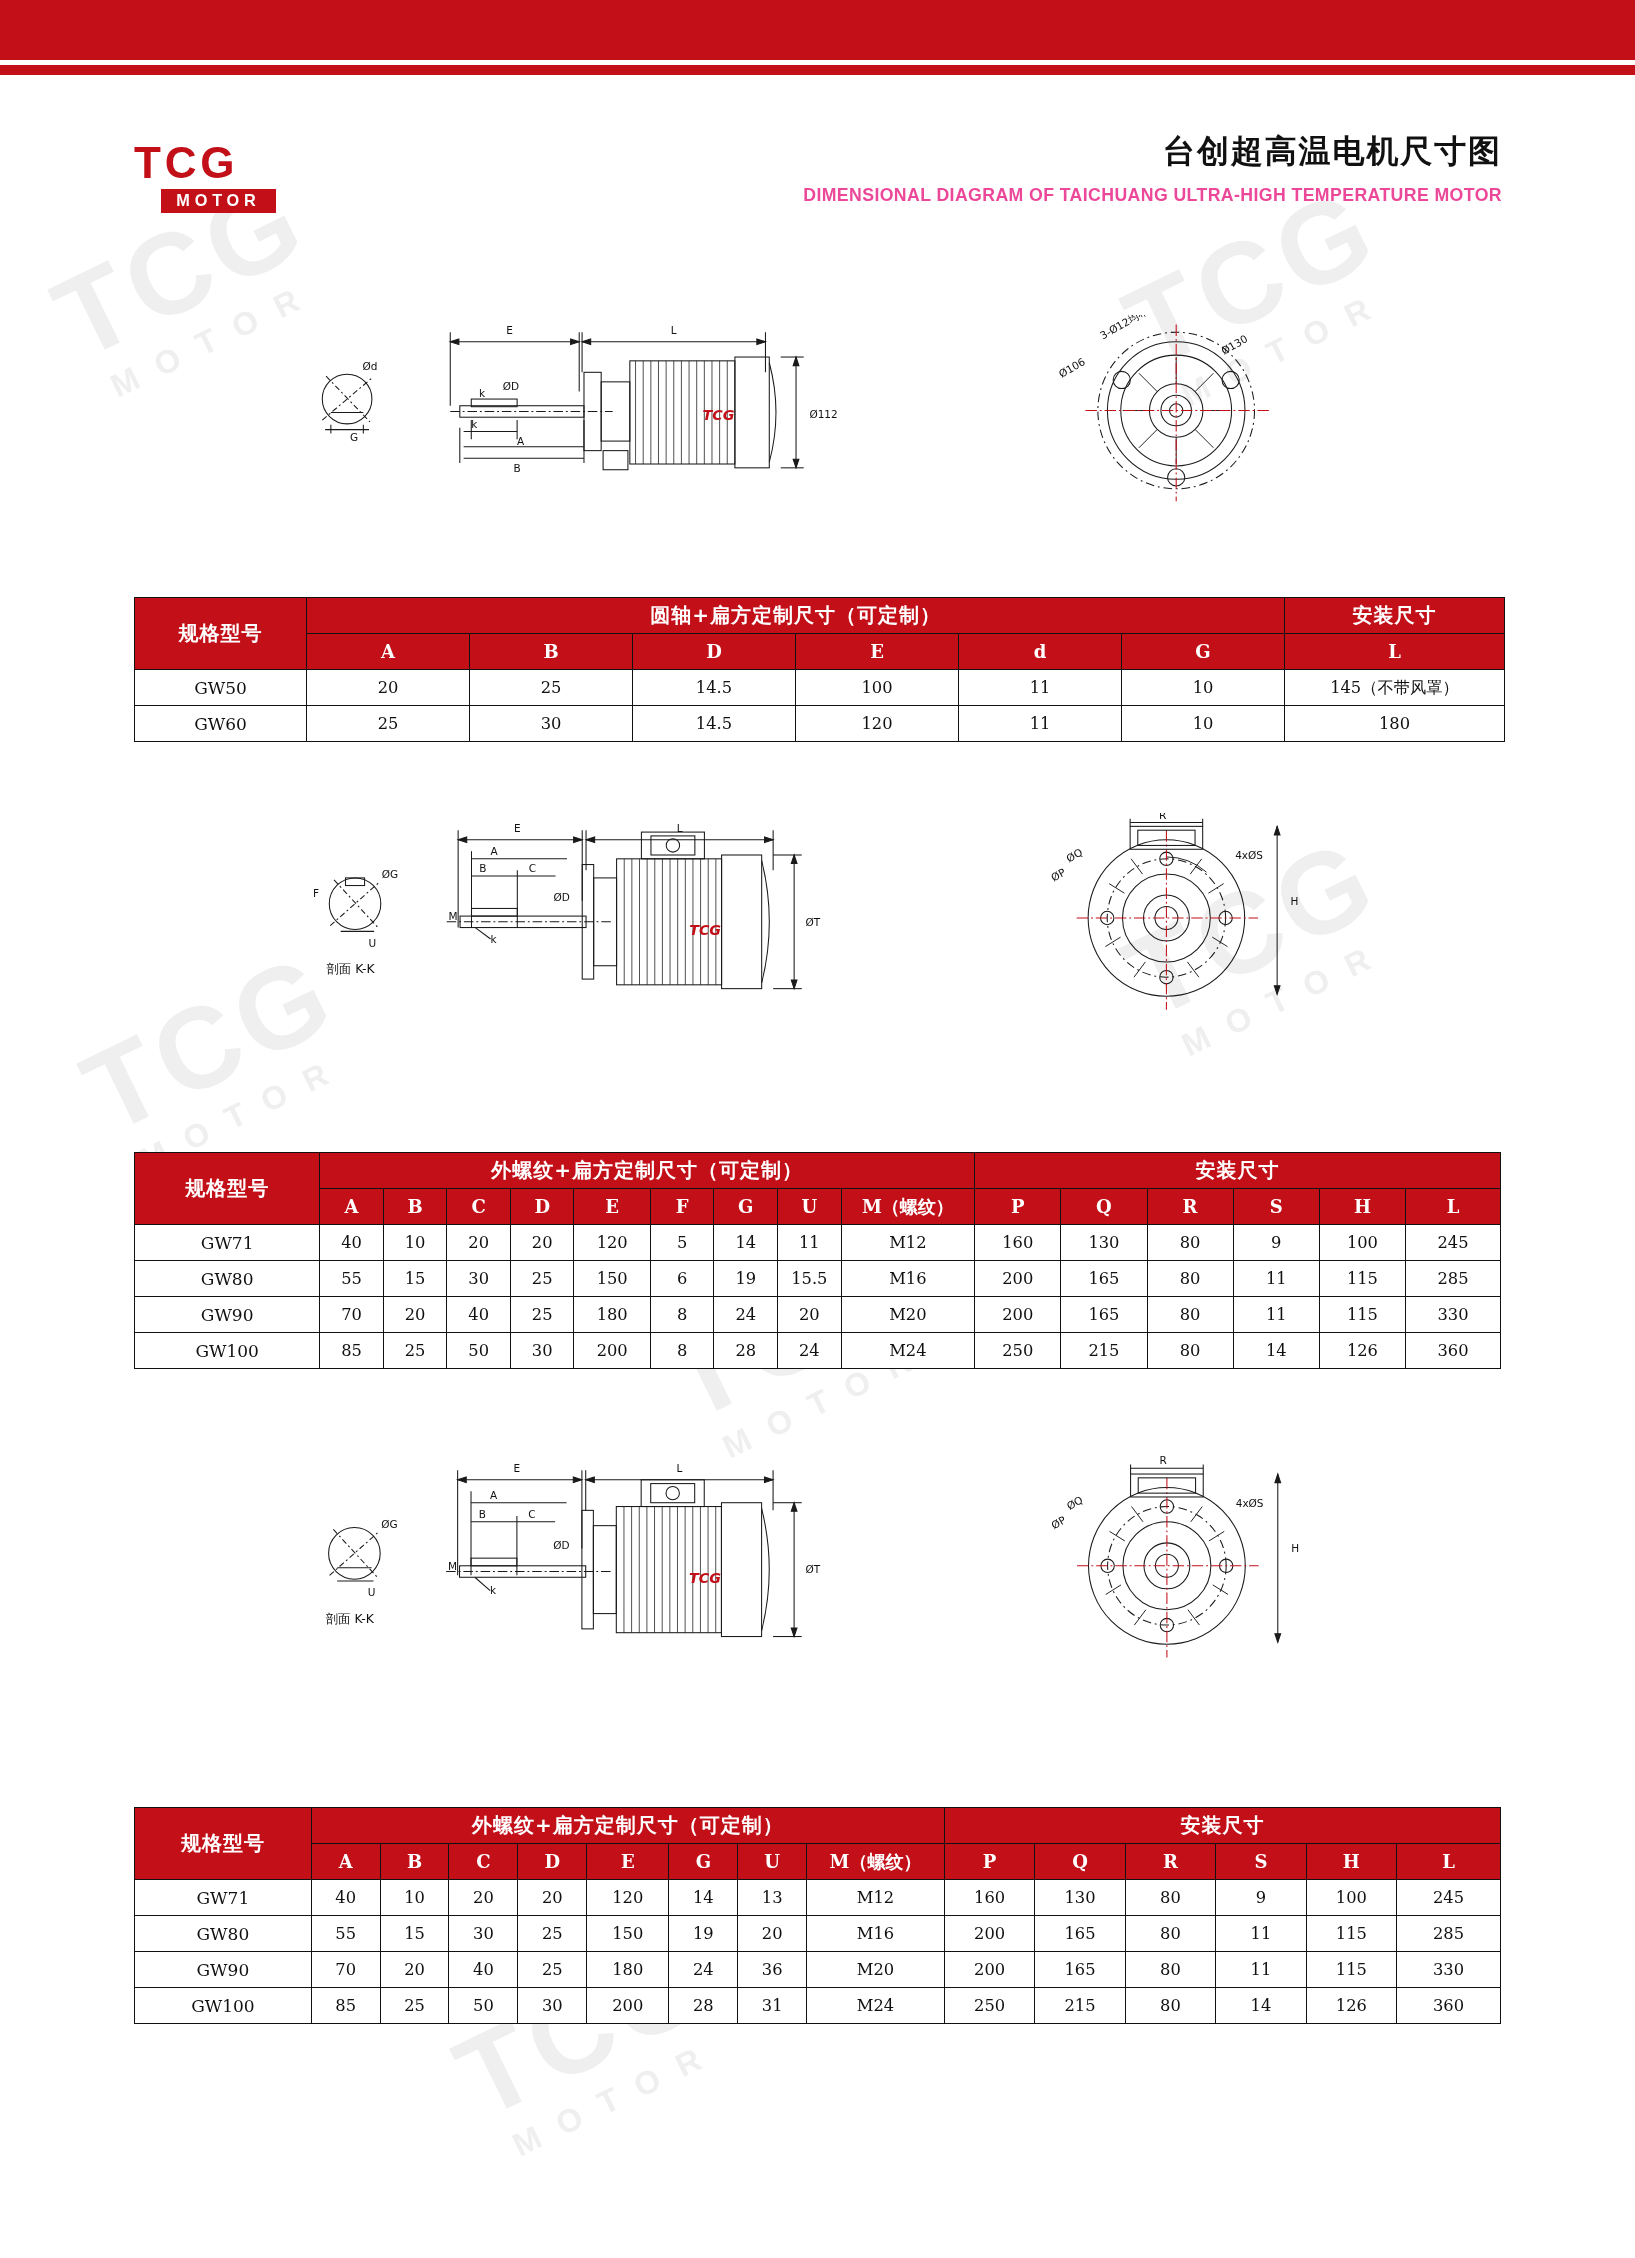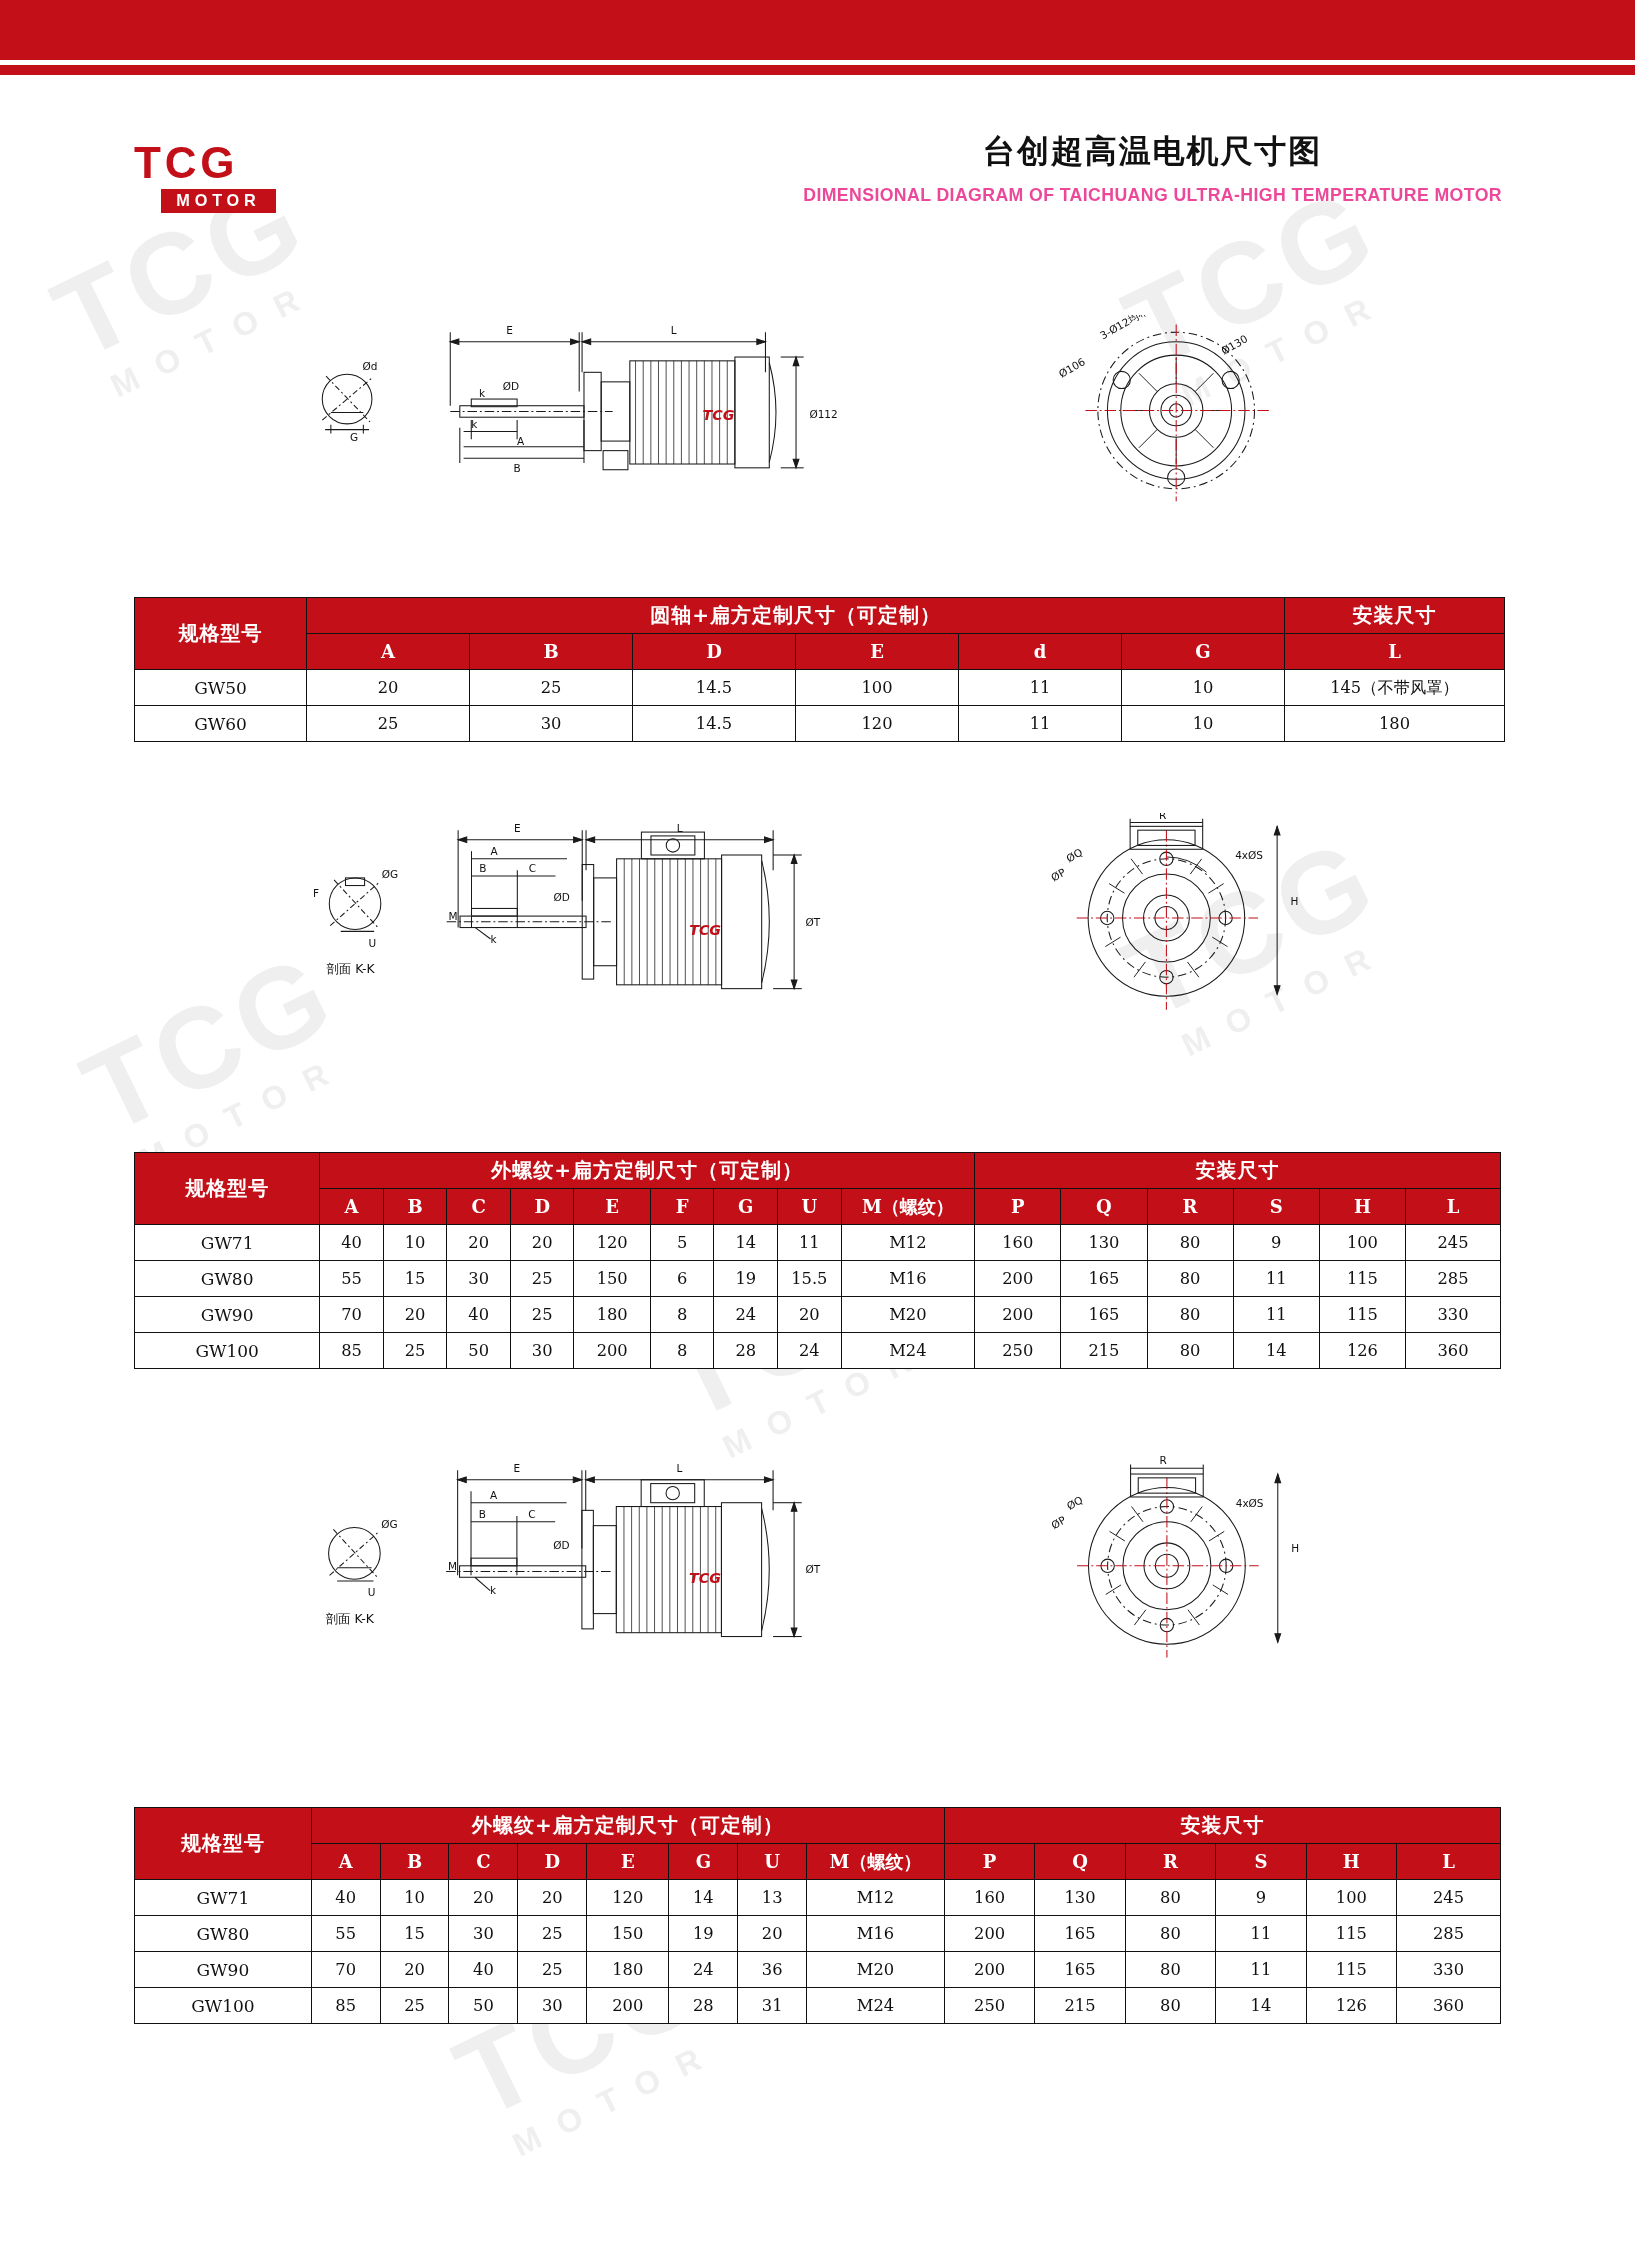--- a/index.html
+++ b/index.html
@@ -75,21 +75,20 @@
     right: 0;
     top: 5.7px;
     text-align: right;
   }
   .title-cn {
     font-size: 32px;
     font-weight: bold;
     color: #111;
     letter-spacing: 1.9px;
     font-family: "DejaVu Sans", sans-serif;
-    text-align: center;
   }
   .title-en {
     margin-top: 11.5px;
     font-size: 17.7px;
     font-weight: bold;
     color: #ec4899;
     letter-spacing: 0.4px;
   }
 
   

